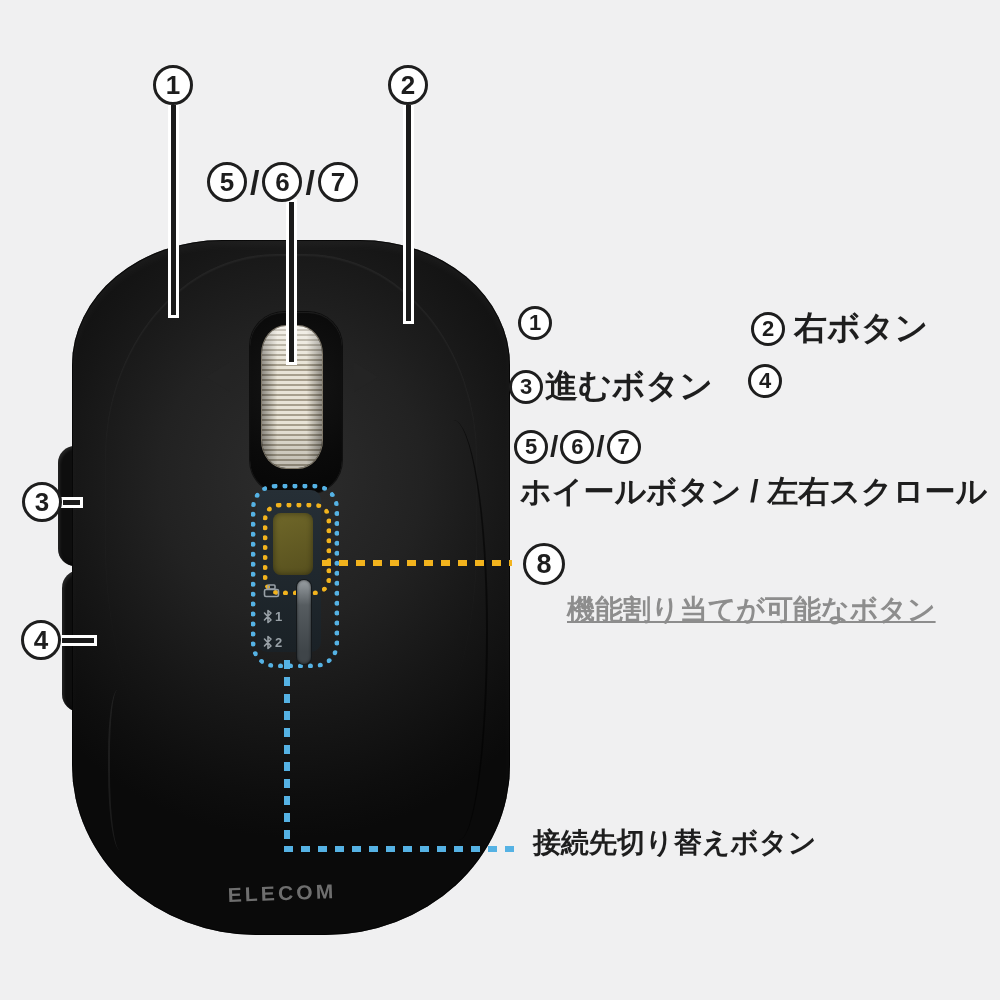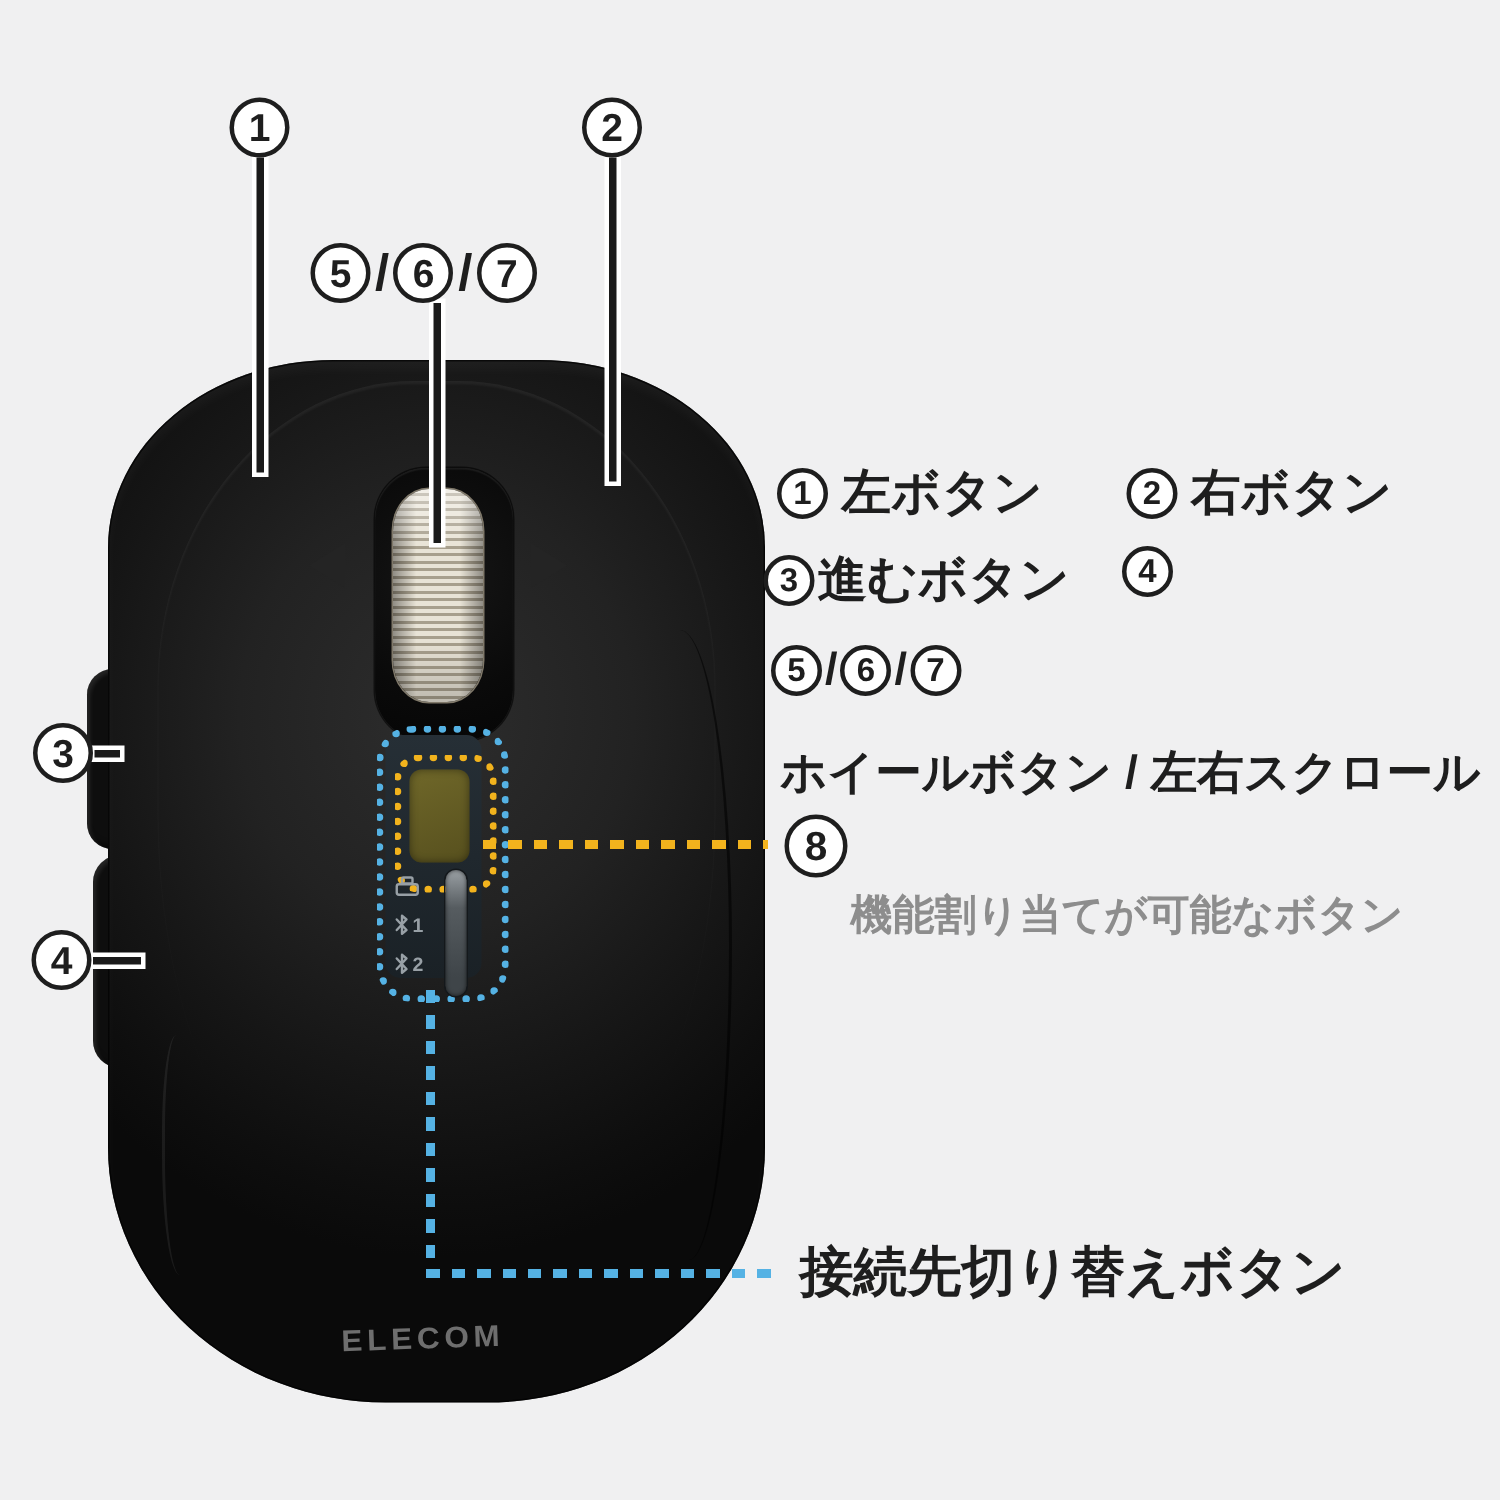--- a/index.html
+++ b/index.html
@@ -67,21 +67,21 @@
   .cnum.float{position:absolute;}
   .d40{width:40px;height:40px;font-size:26px;}
   .d34{width:34px;height:34px;font-size:22px;}
   .d42{width:42px;height:42px;font-size:27px;}
 
   .cgroup{position:absolute;display:flex;align-items:center;gap:2px;}
   .slash{font-size:34px;font-weight:bold;color:#1e1e1e;margin:0 1px;}
 
   
   .lrow{position:absolute;display:flex;align-items:center;color:#1e1e1e;font-weight:bold;white-space:nowrap;}
-  .fz33{font-size:33px;} .fz31{font-size:31px;} .fz37{font-size:37px;} .fz40{font-size:36px;}
+  .fz33{font-size:33px;} .fz31{font-size:31px;} .fz37{font-size:37px;} .fz40{font-size:28px;}
   .sub{position:absolute;color:#8d8d8d;font-size:28px;font-weight:bold;white-space:nowrap;}
 </style>
 </head>
 <body>
 
 <div id="stage">
 
   <div class="side-btn" style="left:58px;top:446px;width:34px;height:120px;"></div>
   <div class="side-btn" style="left:62px;top:570px;width:36px;height:142px;"></div>
 
@@ -139,40 +139,39 @@
     <span class="slash">/</span>
     <span class="cnum d40">6</span>
     <span class="slash">/</span>
     <span class="cnum d40">7</span>
   </div>
   <div class="cnum d40 float" style="left:22px;top:482px;">3</div>
   <div class="cnum d40 float" style="left:21px;top:620px;">4</div>
 
   <div class="lrow fz33" style="left:518px;top:306px;gap:9px;">
     <span class="cnum d34">1</span>
-    <span>左ボタン</span>
   </div>
   <div class="lrow fz33" style="left:751px;top:306px;gap:9px;">
     <span class="cnum d34">2</span>
     <span>右ボタン</span>
   </div>
   <div class="lrow fz33" style="left:509px;top:364px;gap:2px;">
     <span class="cnum d34">3</span>
     <span>進むボタン</span>
   </div>
   <div class="lrow fz33" style="left:748px;top:364px;gap:2px;">
     <span class="cnum d34">4</span>
   </div>
   <div class="lrow" style="left:514px;top:430px;gap:1px;">
     <span class="cnum d34">5</span>
     <span class="slash" style="font-size:30px;">/</span>
     <span class="cnum d34">6</span>
     <span class="slash" style="font-size:30px;">/</span>
     <span class="cnum d34">7</span>
   </div>
-  <div class="lrow fz31" style="left:520px;top:494px;">ホイールボタン / 左右スクロール</div>
+  <div class="lrow fz31" style="left:520px;top:471px;">ホイールボタン / 左右スクロール</div>
   <div class="lrow" style="left:523px;top:543px;gap:6px;">
     <span class="cnum d42">8</span>
   </div>
-  <div class="sub" style="left:567px;top:591px;">機能割り当てが可能なボタン</div>
+  <div class="sub" style="left:567px;top:591px;text-decoration:underline;">機能割り当てが可能なボタン</div>
   <div class="lrow fz40" style="left:533px;top:824px;">接続先切り替えボタン</div>
 
 </div>
 
 </body></html>

